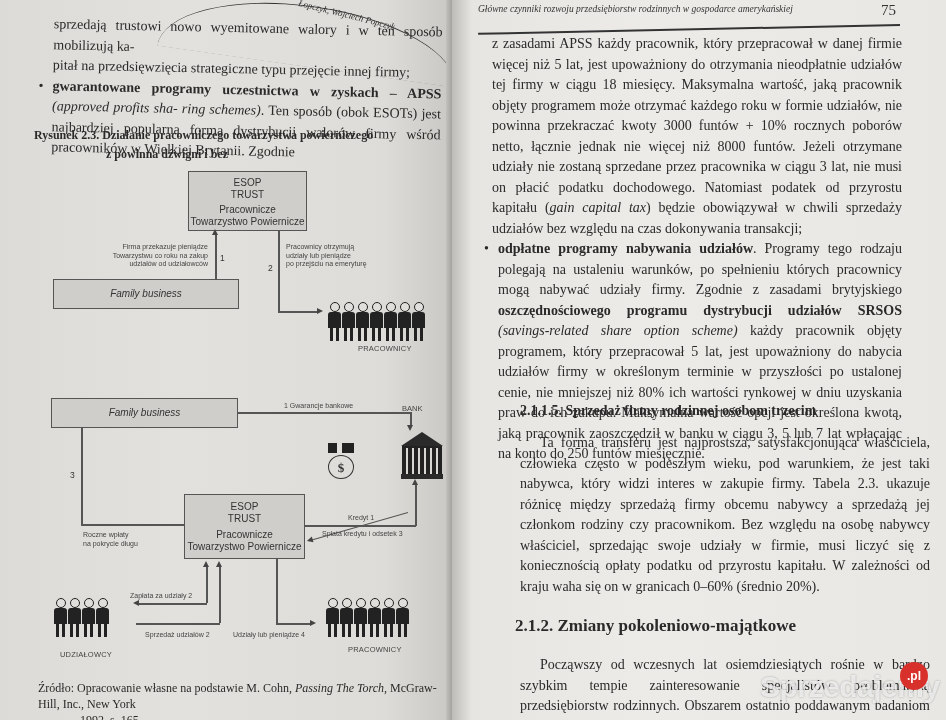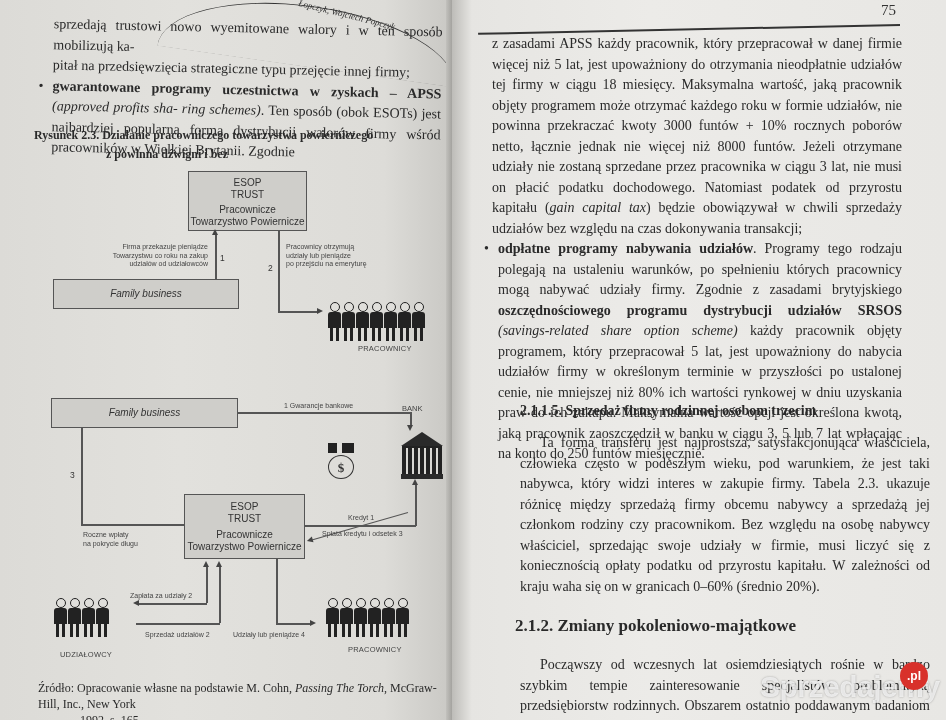--- a/index.html
+++ b/index.html
@@ -311,20 +311,21 @@
       <i>Passing The Torch</i><span>, McGraw-Hill, Inc., New York</span>
     </div>
     <div class="s2">1992, s. 165.</div>
   </div>
 </div>
 
 <div class="gutter"></div>
 
 <div class="page page-right">
   <div class="rh-right">
+    <span>Główne czynniki rozwoju przedsiębiorstw rodzinnych w gospodarce amerykańskiej</span>
     <span class="pn">75</span>
   </div>
   <div class="rh-right-rule"></div>
 
   <div class="text" style="left:40px; top:34px; width:410px;">
     <p><span>z zasadami APSS każdy pracownik, który przepracował w danej firmie więcej niż 5 lat, jest upoważniony do otrzymania nieodpłatnie udziałów tej firmy w ciągu 18 miesięcy. Maksymalna wartość, jaką pracownik objęty programem może otrzymać każdego roku w formie udziałów, nie powinna przekraczać kwoty 3000 funtów + 10% rocznych poborów netto, łącznie jednak nie więcej niż 8000 funtów. Jeżeli otrzymane udziały nie zostaną sprzedane przez pracownika w ciągu 3 lat, nie musi on płacić podatku dochodowego. Natomiast podatek od przyrostu kapitału (</span><i>gain capital tax</i><span>) będzie obowiązywał w chwili sprzedaży udziałów bez względu na czas dokonywania transakcji;</span></p>
     <p class="bullet" style="margin-left:-10px">
       <b>odpłatne programy nabywania udziałów</b><span>. Programy tego rodzaju polegają na ustaleniu warunków, po spełnieniu których pracownicy mogą nabywać udziały firmy. Zgodnie z zasadami brytyjskiego </span><b>oszczędnościowego programu dystrybucji udziałów SRSOS</b><i> (savings-related share option scheme)</i><span> każdy pracownik objęty programem, który przepracował 5 lat, jest upoważniony do nabycia udziałów firmy w określonym terminie w przyszłości po ustalonej cenie, nie mniejszej niż 80% ich wartości rynkowej w dniu uzyskania praw do ich zakupu. Maksymalna wartość opcji jest określona kwotą, jaką pracownik zaoszczędził w banku w ciągu 3, 5 lub 7 lat wpłacając na konto do 250 funtów miesięcznie.</span>
     </p>
   </div>

